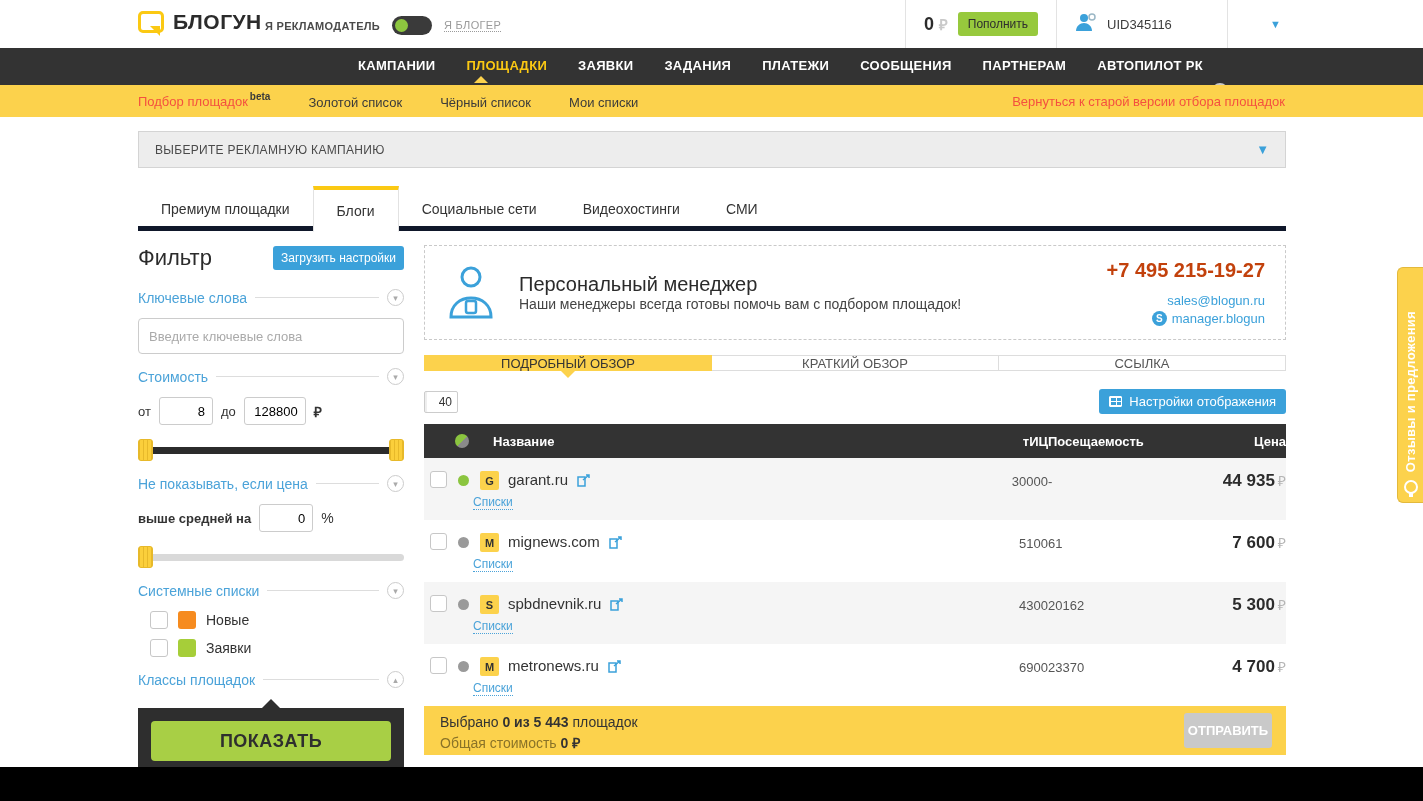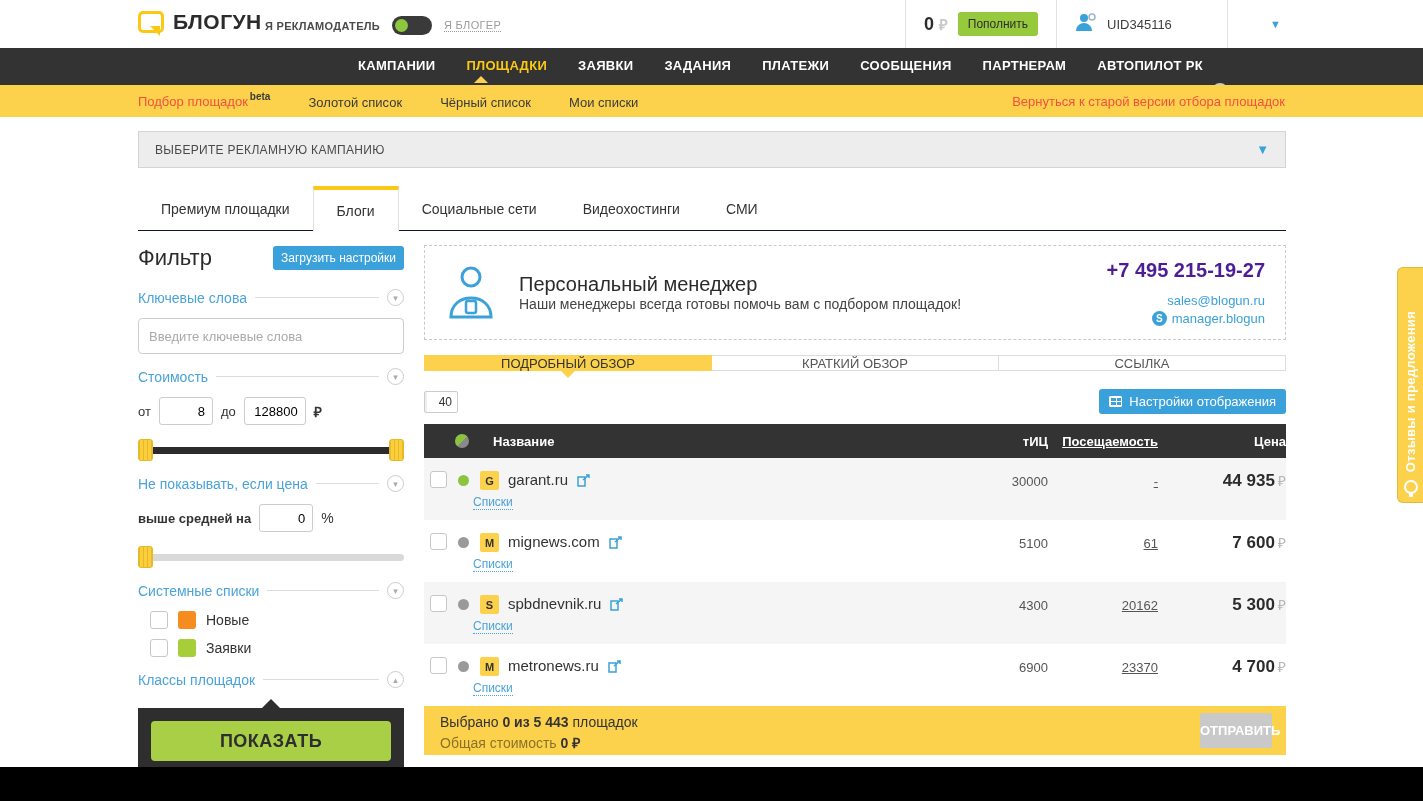--- a/index.html
+++ b/index.html
@@ -48,21 +48,21 @@
   .subnav-beta { color:#3a3a3a; font-size:10px; font-weight:bold; vertical-align:super; margin-left:2px; }
   .subnav-item { color:#3a3a3a; font-size:13px; cursor:pointer; }
   .subnav-back { margin-left:auto; margin-right:138px; color:#f4503f; font-size:13px; cursor:pointer; }
 
   
   .campaign-bar { position:absolute; left:138px; top:131px; width:1148px; height:37px; background:#ededed; border:1px solid #d4d4d4; display:flex; align-items:center; padding:0 16px; cursor:pointer; }
   .campaign-label { font-size:12px; color:#4a4a4a; letter-spacing:.3px; }
   .campaign-chevron { margin-left:auto; color:#3ba1da; font-size:13px; font-weight:bold; }
 
   
-  .cat-tabs { position:absolute; left:138px; top:186px; width:1148px; height:45px; border-bottom:1px solid #0f172a; display:flex; }
+  .cat-tabs { position:absolute; left:138px; top:186px; width:1148px; height:45px; border-bottom:5px solid #0f172a; display:flex; }
   .cat-tab { padding:0 23px; font-size:14px; color:#333; display:flex; align-items:center; cursor:pointer; height:45px; }
   .cat-tab.active { border:1px solid #e2e2e2; border-top:4px solid #fbc913; border-bottom:1px solid #fff; background:#fff; height:46px; margin-top:0; }
 
   
   .filter-col { position:absolute; left:138px; top:245px; width:266px; }
   .filter-head { display:flex; align-items:center; justify-content:space-between; margin-bottom:18px; }
   .filter-title { font-size:22px; color:#2b2b2b; }
   .load-settings-btn { background:#3ba1da; color:#fff; border:none; font-size:12px; padding:5px 8px; border-radius:3px; cursor:pointer; }
   .fsection-head { display:flex; align-items:center; gap:8px; margin:14px 0 12px; }
   .fsection-label { color:#4ba3d9; font-size:14px; white-space:nowrap; cursor:pointer; }
@@ -100,21 +100,21 @@
     background-image:linear-gradient(#fbc913 1px,transparent 1px),linear-gradient(90deg,#fbc913 1px,transparent 1px);
     background-size:5px 4px; }
 
   
   .main-col { position:absolute; left:424px; top:245px; width:862px; }
   .manager-box { border:1px dashed #c9c9c9; height:95px; display:flex; align-items:center; padding:0 20px; }
   .manager-icon { width:52px; height:56px; margin-right:22px; flex-shrink:0; }
   .manager-texts .m-title { font-size:20px; color:#2b2b2b; }
   .manager-texts .m-sub { font-size:14px; color:#444; }
   .manager-contacts { margin-left:auto; text-align:right; }
-  .m-phone { font-size:20px; font-weight:bold; color:#4c1d95; margin-bottom:11px; }
+  .m-phone { font-size:20px; font-weight:bold; color:#c2410c; margin-bottom:11px; }
   .m-email { font-size:13px; color:#3ba1da; cursor:pointer; }
   .m-skype { font-size:13px; color:#3ba1da; display:flex; align-items:center; gap:5px; justify-content:flex-end; margin-top:3px; cursor:pointer; }
   .skype-icon { width:15px; height:15px; background:#3ba1da; border-radius:50%; color:#fff; font-size:10px; font-weight:bold; display:flex; align-items:center; justify-content:center; }
 
   .view-tabs { display:flex; margin-top:15px; height:16px; }
   .view-tab { flex:1; display:flex; align-items:center; justify-content:center; font-size:13px; color:#555; background:#fff; border:1px solid #ddd; cursor:pointer; position:relative; }
   .view-tab + .view-tab { border-left:none; }
   .view-tab.active { background:#fcd24c; border-color:#fcd24c; color:#333; }
   .view-tab.active:after { content:""; position:absolute; bottom:-8px; left:50%; margin-left:-9px; width:0; height:0;
     border-left:9px solid transparent; border-right:9px solid transparent; border-top:9px solid #fcd24c; }
@@ -123,21 +123,21 @@
   .page-size-box { min-width:34px; height:22px; border:1px solid #ccc; border-radius:2px; background:#fff; display:flex; align-items:center; justify-content:flex-end; padding:0 5px; font-size:12px; color:#333; cursor:pointer; box-shadow:inset 2px 0 0 #eee; }
   .display-settings-btn { margin-left:auto; background:#3ba1da; border:none; color:#fff; font-size:13px; padding:5px 10px; border-radius:3px; display:flex; align-items:center; gap:7px; cursor:pointer; font-family:"Liberation Sans",sans-serif; }
   .ds-icon { width:13px; height:11px; border:1px solid #fff; border-radius:1px; background-image:linear-gradient(#fff 1px,transparent 1px),linear-gradient(90deg,#fff 1px,transparent 1px); background-size:6px 4px; }
 
   .ptable { margin-top:10px; }
   .ptable-head { background:#333; height:34px; display:flex; align-items:center; color:#fff; }
   .split-dot { width:14px; height:14px; border-radius:50%; margin-left:31px; background:linear-gradient(135deg,#8bc53f 50%,#8a8a8a 50%); }
   .col-name-h { font-size:13px; font-weight:bold; margin-left:24px; }
   .head-right { margin-left:auto; display:flex; }
   .col-tic { width:90px; text-align:right; font-size:13px; }
-  .col-traffic { width:110px; text-align:right; font-size:13px;text-decoration:underline; }
+  .col-traffic { width:110px; text-align:left; font-size:13px; }
   .col-price { width:128px; text-align:right; font-size:13px; }
   .head-right > div { font-weight:bold; }
 
   .prow { display:flex; padding:13px 0 0; height:62px; position:relative; }
   .prow.odd { background:#f5f5f5; }
   .prow-left { display:flex; align-items:flex-start; }
   .prow .checkbox { margin-left:6px; width:17px; height:17px; }
   .status-dot { width:11px; height:11px; border-radius:50%; margin:4px 0 0 11px; }
   .status-dot.active { background:#8bc53f; }
   .status-dot.inactive { background:#9a9a9a; }
@@ -148,21 +148,21 @@
   .prow-right { margin-left:auto; display:flex; align-items:flex-start; }
   .cell-tic,.cell-traffic { color:#555; font-size:13px; padding-top:3px; }
   .cell-price { font-size:17px; font-weight:bold; color:#2b2b2b; }
   .cell-price .rub { font-size:14px; font-weight:normal; color:#b5b5b5; margin-left:3px; }
 
   .summary-bar { background:#fcd24c; height:49px; position:relative; padding:8px 0 0 16px; }
   .sum-line1 { font-size:14px; color:#333; }
   .sum-line1 b { font-weight:bold; }
   .sum-line2 { font-size:14px; color:#8a7328; margin-top:3px; }
   .sum-line2 b { color:#333; }
-  .send-btn { position:absolute; right:14px; top:7px; width:72px; height:35px; background:#c9c9c9; border:none; border-radius:3px; color:#fff; font-size:13px; font-weight:bold; cursor:default; font-family:"Liberation Sans",sans-serif; }
+  .send-btn { position:absolute; right:14px; top:7px; width:88px; height:35px; background:#c9c9c9; border:none; border-radius:3px; color:#fff; font-size:13px; font-weight:bold; cursor:default; font-family:"Liberation Sans",sans-serif; }
 
   
   .feedback-tab { position:absolute; right:0; top:267px; width:26px; height:236px; background:#fcd24c; border:1px solid #e3b93c; border-right:none; border-radius:6px 0 0 6px; display:flex; flex-direction:column; align-items:center; justify-content:flex-end; padding-bottom:8px; cursor:pointer; }
   .feedback-label { writing-mode:vertical-rl; transform:rotate(180deg); color:#fff; font-size:13px; font-weight:bold; letter-spacing:.3px; margin-bottom:8px; }
   .bulb-icon { width:14px; height:14px; border-radius:50%; border:2px solid #fff; position:relative; }
   .bulb-icon:after { content:""; position:absolute; left:3px; bottom:-5px; width:4px; height:4px; background:#fff; }
 
   .bottom-strip { position:absolute; left:0; bottom:0; width:100%; height:34px; background:#000; }
 </style>
 </head>

